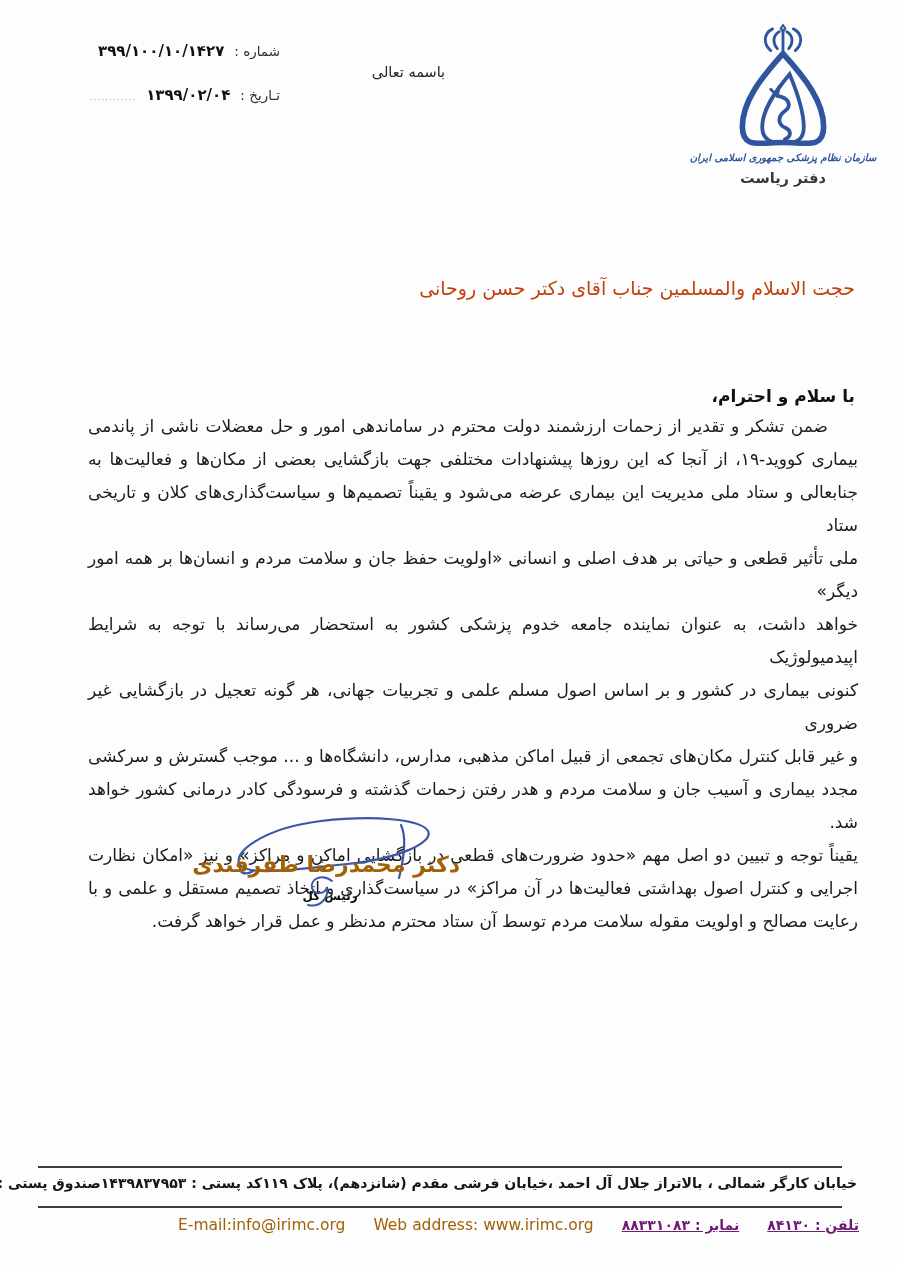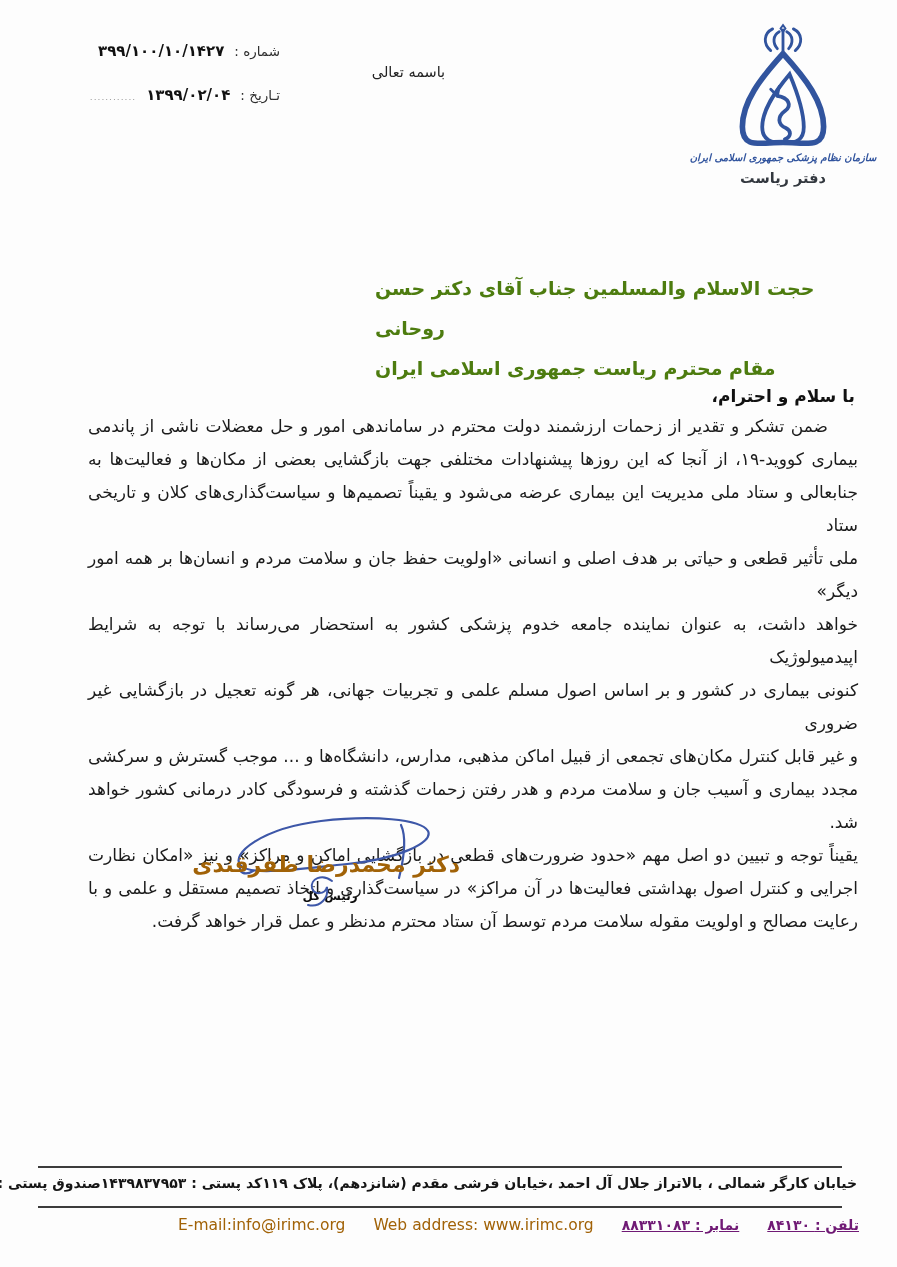--- a/index.html
+++ b/index.html
@@ -14,22 +14,22 @@
   .ref-label { font-size:13.5px; color:#2e2e2e; white-space:nowrap; }
   .ref-value { font-size:15px; font-weight:bold; color:#111; white-space:nowrap; letter-spacing:0.5px; }
   .ref-dots { font-size:9px; color:#999; letter-spacing:1px; }
   .bismillah { position:absolute; top:48px; left:0; right:0; width:150px; margin:16px auto; transform:translateX(-40px);
     font-size:14.5px; color:#222; text-align:center; }
   .logo-block { position:absolute; top:22px; right:14px; width:200px; text-align:center; }
   .logo-block svg { display:block; margin:0 auto; }
   .org-name { margin-top:2px; font-size:10px; font-weight:bold; font-style:italic; color:#31549e; white-space:nowrap; }
   .office { margin-top:7px; font-size:14.5px; font-weight:bold; color:#33383f; letter-spacing:1px; }
   
-  .recipient { position:absolute; top:268px; right:42px; width:480px; text-align:left;
-    font-weight:bold; font-size:19px; line-height:40px; color:#4d7c0f; }
+  .recipient { position:absolute; top:268px; right:42px; width:480px; text-align:right;
+    font-weight:normal; font-size:19px; line-height:40px; color:#c2410c; }
   .salutation { position:absolute; top:386px; right:42px; font-weight:bold; font-size:17px; color:#111; }
   
   .body-text { position:absolute; top:410px; right:39px; left:88px; font-size:17px; color:#1b1b1b; }
   .body-line { line-height:33px; text-align:justify; text-align-last:justify; white-space:normal; }
   .body-line:first-child { text-indent:30px; }
   .body-line:last-child { text-align-last:right; }
   
   .signature { position:absolute; top:808px; right:437px; width:260px; text-align:center; }
   .sig-loop { position:absolute; top:4px; right:0px; }
   .sig-name { position:relative; margin-top:44px; font-weight:bold; font-size:22px; color:#a16207; white-space:nowrap; }
@@ -83,21 +83,20 @@
         <path d="M84,78 C96,80 100,88 92,94 C84,100 84,108 93,112 C99,115 99,121 92,124"></path>
         <path d="M84,78 l-7,-7 m7,7 l2,-10" stroke-width="3"></path>
       </g>
     </svg>
     <div class="org-name">سازمان نظام پزشکی جمهوری اسلامی ایران</div>
     <div class="office">دفتر ریاست</div>
   </div>
 
   <div class="recipient">
     <div>حجت الاسلام والمسلمین جناب آقای دکتر حسن روحانی</div>
-    <div>مقام محترم ریاست جمهوری اسلامی ایران</div>
   </div>
 
   <div class="salutation">با سلام و احترام،</div>
 
   <div class="body-text">
       <div class="body-line">ضمن تشکر و تقدیر از زحمات ارزشمند دولت محترم در ساماندهی امور و حل معضلات ناشی از پاندمی</div>
       <div class="body-line">بیماری کووید-۱۹، از آنجا که این روزها پیشنهادات مختلفی جهت بازگشایی بعضی از مکان‌ها و فعالیت‌ها به</div>
       <div class="body-line">جنابعالی و ستاد ملی مدیریت این بیماری عرضه می‌شود و یقیناً تصمیم‌ها و سیاست‌گذاری‌های کلان و تاریخی ستاد</div>
       <div class="body-line">ملی تأثیر قطعی و حیاتی بر هدف اصلی و انسانی «اولویت حفظ جان و سلامت مردم و انسان‌ها بر همه امور دیگر»</div>
       <div class="body-line">خواهد داشت، به عنوان نماینده جامعه خدوم پزشکی کشور به استحضار می‌رساند با توجه به شرایط اپیدمیولوژیک</div>

